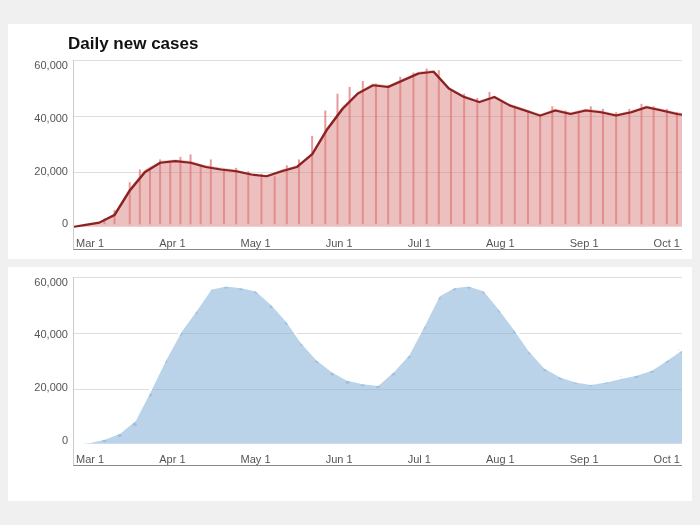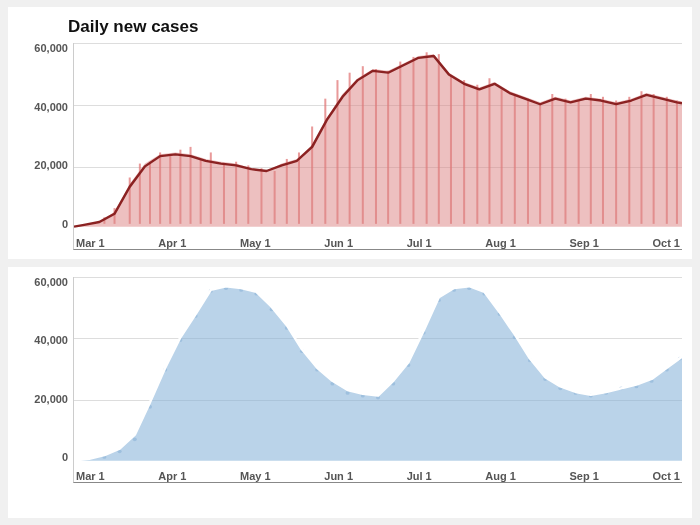--- a/index.html
+++ b/index.html
@@ -9,42 +9,41 @@
       width: 700px;
       height: 525px;
       overflow: hidden;
     }
     .container {
       width: 700px;
       height: 525px;
       background: #f0f0f0;
       display: flex;
       flex-direction: column;
-      padding: 3px 0;
+      padding: 20px 0;
     }
     .chart-section {
       flex: 1;
       background: white;
       margin: 4px 8px;
       padding: 10px 10px 5px 10px;
       position: relative;
     }
     .chart-title {
       font-size: 17px;
       font-weight: bold;
       color: #111;
       margin-bottom: 6px;
       margin-left: 50px;
     }
     .chart-area {
       display: flex;
       flex-direction: row;
       width: 100%;
       height: calc(100% - 30px);
-      font-weight: bold;
     }
     .y-axis {
       width: 55px;
       display: flex;
       flex-direction: column;
       justify-content: space-between;
       align-items: flex-end;
       padding-right: 5px;
       padding-bottom: 20px;
       font-size: 11px;

